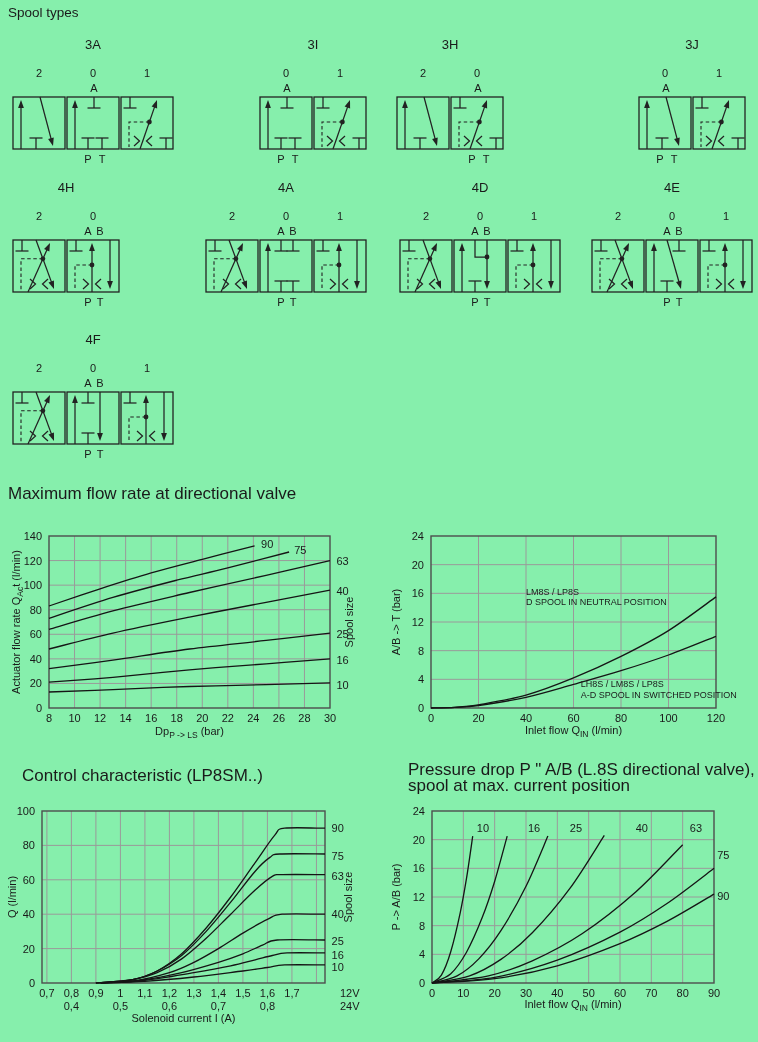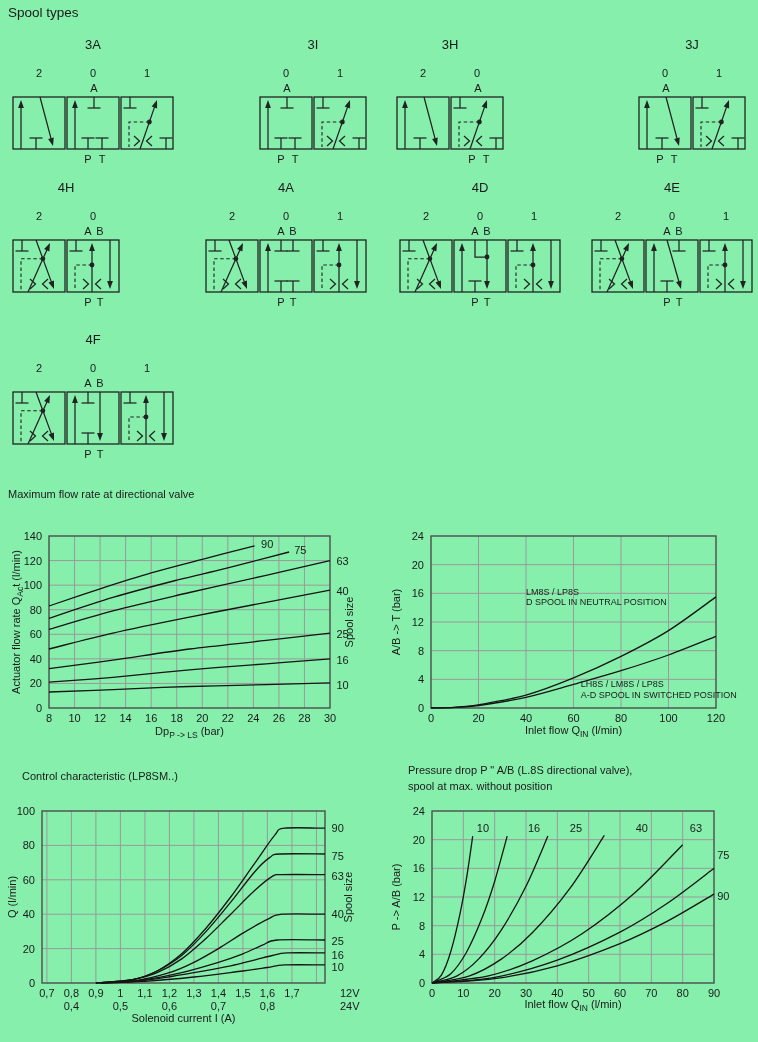--- a/index.html
+++ b/index.html
@@ -1,19 +1,19 @@
 <!DOCTYPE html>
 <html><head>
 <meta charset="utf-8">
 <style>
   html,body{margin:0;padding:0;background:#fff;}
   .page{position:relative;width:758px;height:1042px;background:#86efac;overflow:hidden;
         font-family:"Liberation Sans",sans-serif;color:#1a1a1a;}
   .heading{position:absolute;left:8px;top:5px;font-size:13.5px;}
-  .ctitle{position:absolute;font-size:11px;line-height:16px;white-space:nowrap;}
+  .ctitle{position:absolute;font-size:17px;line-height:16px;white-space:nowrap;}
   svg{position:absolute;}
   svg text{font-family:"Liberation Sans",sans-serif;fill:#1a1a1a;}
 </style>
 </head>
 <body>
 
 <div class="page">
   <div class="heading">Spool types</div>
 
   <div id="spools">
@@ -365,21 +365,21 @@
     </div>
 
   <div class="ctitle" style="left:8px;top:486px">
     <div>Maximum flow rate at directional valve</div>
   </div>
   <div class="ctitle" style="left:22px;top:768px">
     <div>Control characteristic (LP8SM..)</div>
   </div>
   <div class="ctitle" style="left:408px;top:762px">
     <div>Pressure drop P " A/B (L.8S directional valve),</div>
-    <div>spool at max. without position</div>
+    <div>spool at max. current position</div>
   </div>
 <svg width="379" height="220" viewBox="0 525 379 220" style="left: 0px; top: 525px;">
       <g>
         <line x1="74.54545454545455" y1="536" x2="74.54545454545455" y2="708" stroke="#9a9a9a" stroke-width="1"></line>
         <line x1="100.0909090909091" y1="536" x2="100.0909090909091" y2="708" stroke="#9a9a9a" stroke-width="1"></line>
         <line x1="125.63636363636363" y1="536" x2="125.63636363636363" y2="708" stroke="#9a9a9a" stroke-width="1"></line>
         <line x1="151.1818181818182" y1="536" x2="151.1818181818182" y2="708" stroke="#9a9a9a" stroke-width="1"></line>
         <line x1="176.72727272727272" y1="536" x2="176.72727272727272" y2="708" stroke="#9a9a9a" stroke-width="1"></line>
         <line x1="202.27272727272725" y1="536" x2="202.27272727272725" y2="708" stroke="#9a9a9a" stroke-width="1"></line>
         <line x1="227.8181818181818" y1="536" x2="227.8181818181818" y2="708" stroke="#9a9a9a" stroke-width="1"></line>

